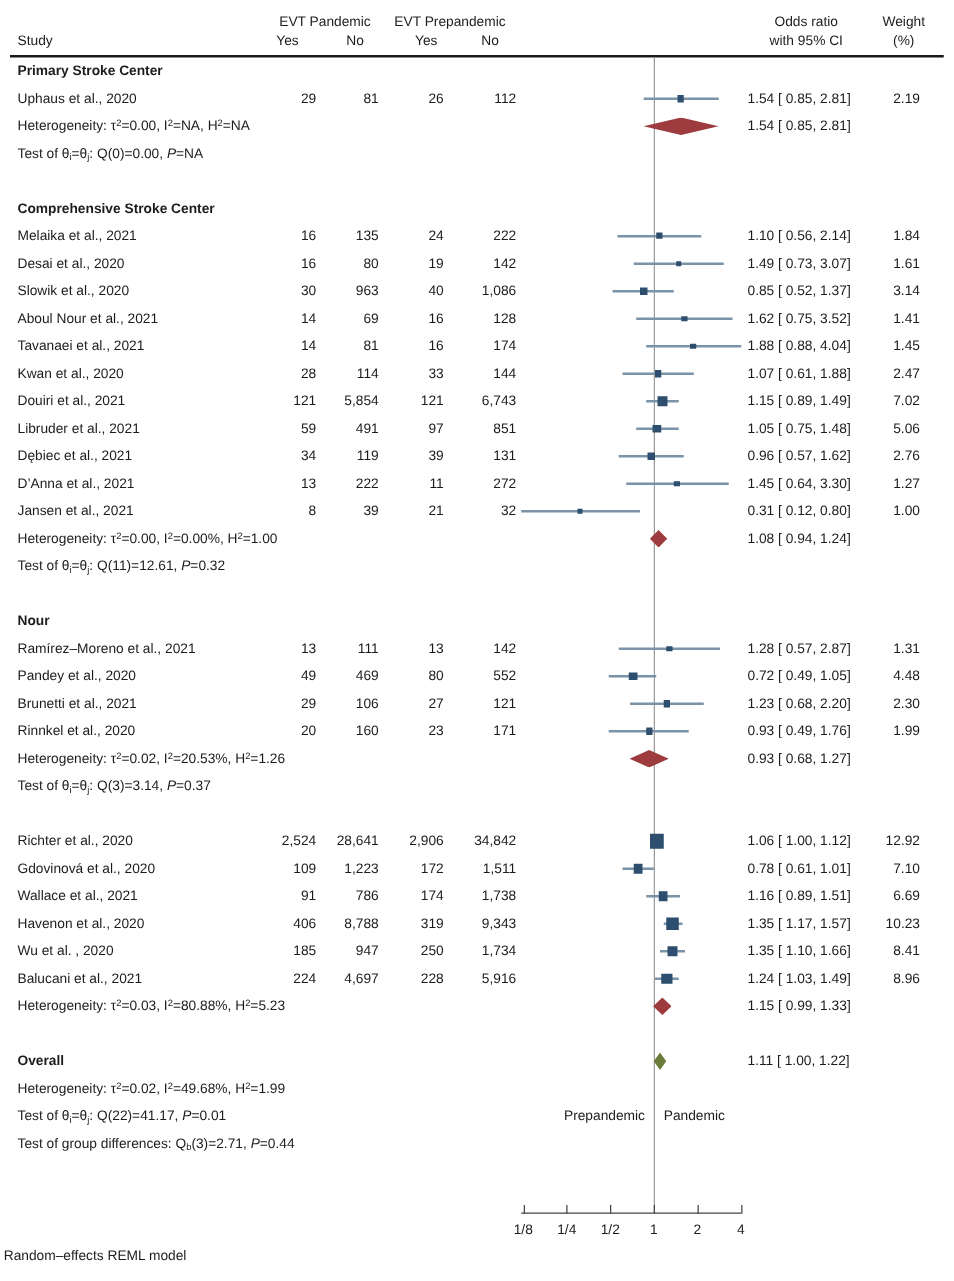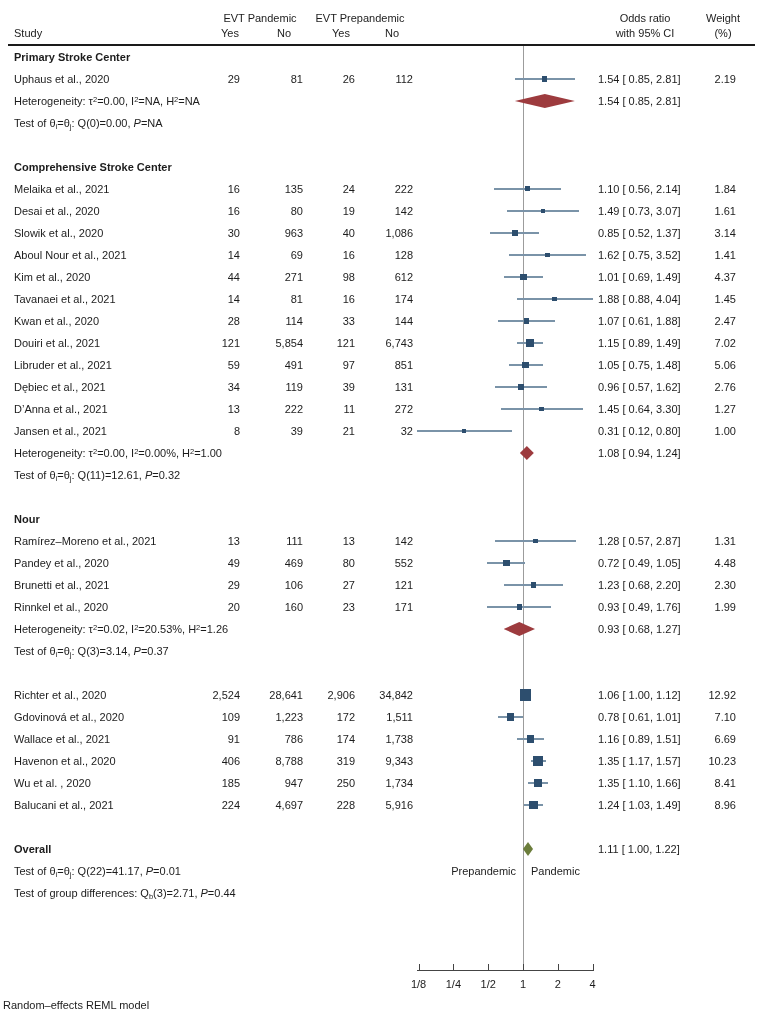--- a/index.html
+++ b/index.html
@@ -7,21 +7,21 @@
        font-family:"Liberation Sans",sans-serif;font-size:11px;color:#1c1c1c;overflow:hidden}
   .hdr{position:absolute;white-space:nowrap;line-height:14px}
   .center{transform:translateX(-50%)}
   #rule{position:absolute;left:8px;top:44px;width:747px;height:2px;background:#1a1a1a}
   #refline{position:absolute;left:523px;top:46px;width:1px;height:924px;background:#9c9c9c}
   #rows{position:absolute;left:0;top:46px;width:763px}
   .row{position:relative;height:22px;line-height:22px}
   .c-study{position:absolute;left:14px;white-space:nowrap}
   .bold{font-weight:700}
   .c-num{position:absolute;text-align:right;width:60px}
-  .c1{left:180px}.c2{left:243px}.c3{left:295px}.c4{left:353px}
+  .c1{left:193px}.c2{left:243px}.c3{left:295px}.c4{left:353px}
   .c-or{position:absolute;left:598px;white-space:nowrap}
   .c-wt{position:absolute;left:686px;width:50px;text-align:right}
   .ci-line{position:absolute;top:10px;height:2px}
   .sq{position:absolute}
   .diamond{position:absolute;top:4px;height:14px;
            clip-path:polygon(0 50%,50% 0,100% 50%,50% 100%)}
   .dir-left{position:absolute;left:416px;width:100px;text-align:right}
   .dir-right{position:absolute;left:531px}
   #axis-line{position:absolute;left:417px;top:970px;width:176px;height:1px;background:#444}
   .tick{position:absolute;top:964px;width:1px;height:7px;background:#444}
@@ -117,31 +117,20 @@
         <div class="c-num c1">14</div>
         <div class="c-num c2">69</div>
         <div class="c-num c3">16</div>
         <div class="c-num c4">128</div>
         <div class="ci-line" style="left: 508.557px; width: 77.6253px; background: rgb(122, 147, 168);"></div>
         <div class="sq" style="left: 544.833px; top: 8.61225px; width: 4.7755px; height: 4.7755px; background: rgb(45, 78, 110);"></div>
         <div class="c-or">1.62 [ 0.75, 3.52]</div>
         <div class="c-wt">1.41</div>
       </div>
       <div class="row">
-        <div class="c-study">Kim et al., 2020</div>
-        <div class="c-num c1">44</div>
-        <div class="c-num c2">271</div>
-        <div class="c-num c3">98</div>
-        <div class="c-num c4">612</div>
-        <div class="ci-line" style="left: 504.37px; width: 38.6504px; background: rgb(122, 147, 168);"></div>
-        <div class="sq" style="left: 520.298px; top: 7.79825px; width: 6.4035px; height: 6.4035px; background: rgb(45, 78, 110);"></div>
-        <div class="c-or">1.01 [ 0.69, 1.49]</div>
-        <div class="c-wt">4.37</div>
-      </div>
-      <div class="row">
         <div class="c-study">Tavanaei et al., 2021</div>
         <div class="c-num c1">14</div>
         <div class="c-num c2">81</div>
         <div class="c-num c3">16</div>
         <div class="c-num c4">174</div>
         <div class="ci-line" style="left: 516.582px; width: 76.5175px; background: rgb(122, 147, 168);"></div>
         <div class="sq" style="left: 552.295px; top: 8.60125px; width: 4.7975px; height: 4.7975px; background: rgb(45, 78, 110);"></div>
         <div class="c-or">1.88 [ 0.88, 4.04]</div>
         <div class="c-wt">1.45</div>
       </div>
@@ -335,25 +324,33 @@
         <div class="c-study">Balucani et al., 2021</div>
         <div class="c-num c1">224</div>
         <div class="c-num c2">4,697</div>
         <div class="c-num c3">228</div>
         <div class="c-num c4">5,916</div>
         <div class="ci-line" style="left: 524.484px; width: 18.5368px; background: rgb(122, 147, 168);"></div>
         <div class="sq" style="left: 529.336px; top: 6.536px; width: 8.928px; height: 8.928px; background: rgb(45, 78, 110);"></div>
         <div class="c-or">1.24 [ 1.03, 1.49]</div>
         <div class="c-wt">8.96</div>
       </div>
+      <div class="row">
+        <div class="c-study">Heterogeneity: τ<sup>2</sup>=0.03, I<sup>2</sup>=80.88%, H<sup>2</sup>=5.23</div>
+        <div class="diamond" style="left: 522.495px; width: 14.8222px; background: rgb(157, 59, 62);"></div>
+        <div class="c-or">1.15 [ 0.99, 1.33]</div>
+      </div>
       <div class="row"></div>
       <div class="row">
         <div class="c-study bold">Overall</div>
         <div class="diamond" style="left: 523px; width: 10px; background: rgb(107, 125, 59);"></div>
         <div class="c-or">1.11 [ 1.00, 1.22]</div>
+      </div>
+      <div class="row">
+        <div class="c-study">Heterogeneity: τ<sup>2</sup>=0.02, I<sup>2</sup>=49.68%, H<sup>2</sup>=1.99</div>
       </div>
       <div class="row">
         <div class="c-study">Test of θ<sub>i</sub>=θ<sub>j</sub>: Q(22)=41.17, <i>P</i>=0.01</div>
         <div class="dir-left">Prepandemic</div>
         <div class="dir-right">Pandemic</div>
       </div>
       <div class="row">
         <div class="c-study">Test of group differences: Q<sub>b</sub>(3)=2.71, <i>P</i>=0.44</div>
       </div>
     </div>

